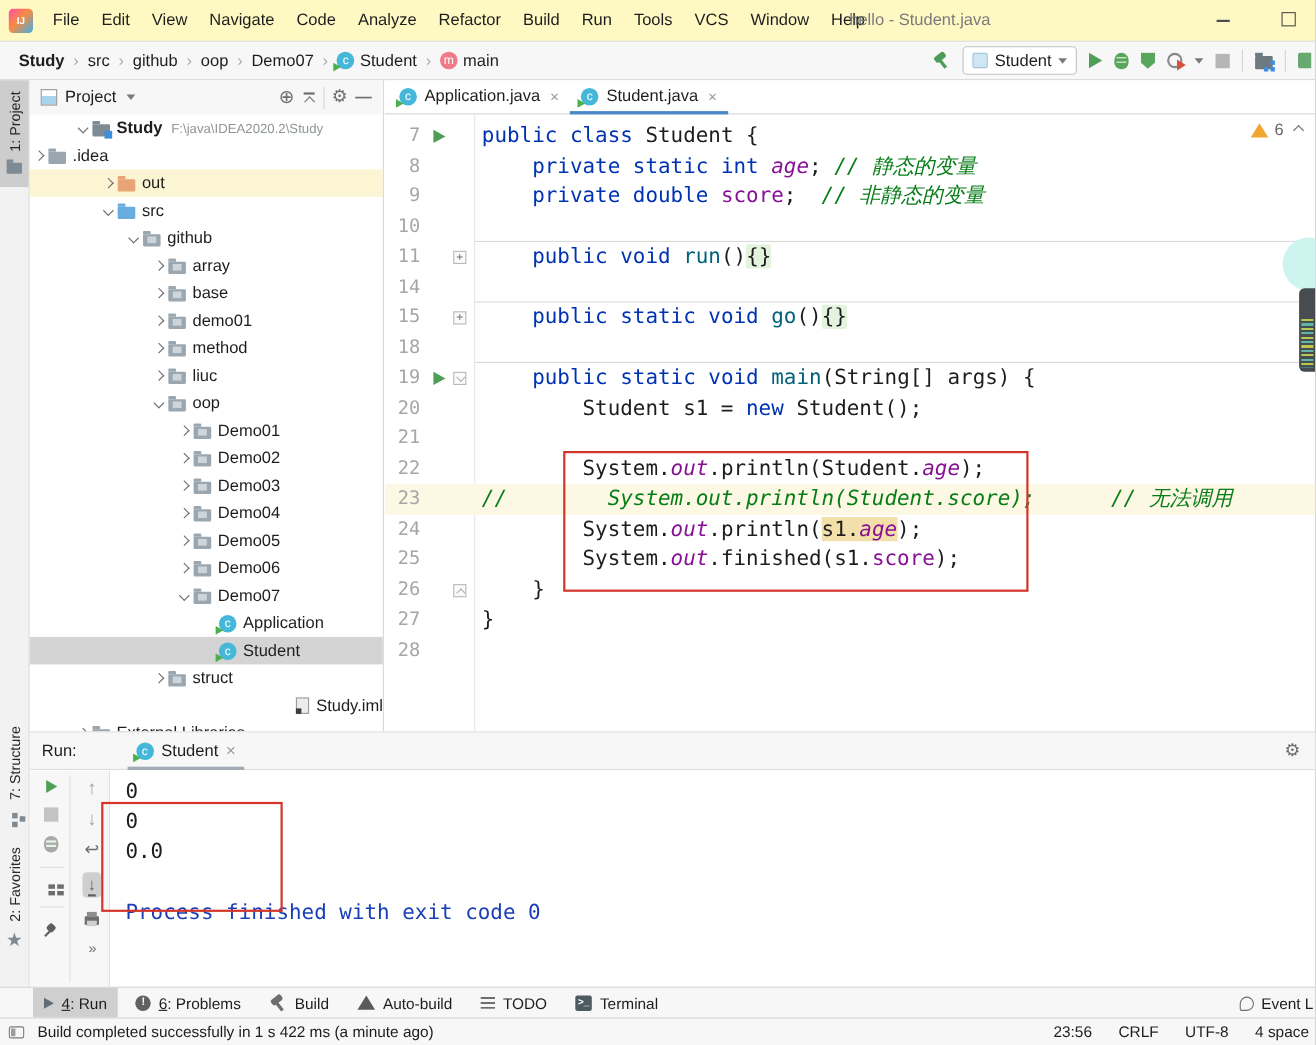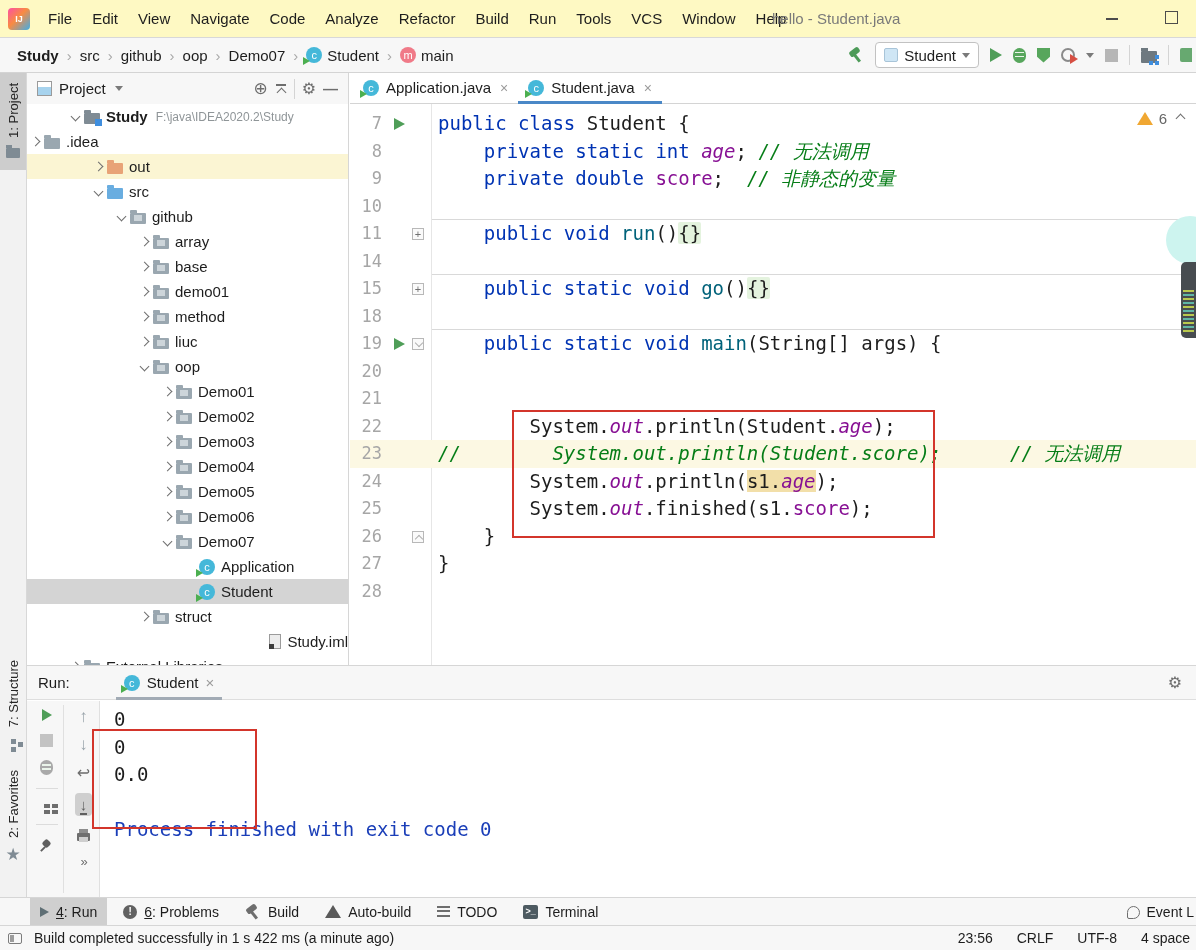--- a/index.html
+++ b/index.html
@@ -480,29 +480,29 @@
         <span class="tab active">
           <span class="icn i-class runnable"></span>
           <span>Student.java</span>
           <span class="x">×</span>
         </span>
       </div>
     <div class="ebody">
       <div class="gutterline"></div>
       <div class="elines" id="elines">
           <div class="cline"><span class="lnum">7</span><span class="g-run"></span><span class="ctext"><span class="seg k">public</span><span class="seg p"> </span><span class="seg k">class</span><span class="seg p"> Student {</span></span></div>
-          <div class="cline"><span class="lnum">8</span><span class="ctext"><span class="seg p">    </span><span class="seg k">private</span><span class="seg p"> </span><span class="seg k">static</span><span class="seg p"> </span><span class="seg k">int</span><span class="seg p"> </span><span class="seg sf">age</span><span class="seg p">; </span><span class="seg c">// 无法调用</span></span></div>
+          <div class="cline"><span class="lnum">8</span><span class="ctext"><span class="seg p">    </span><span class="seg k">private</span><span class="seg p"> </span><span class="seg k">static</span><span class="seg p"> </span><span class="seg k">int</span><span class="seg p"> </span><span class="seg sf">age</span><span class="seg p">; </span><span class="seg c">// 静态的变量</span></span></div>
           <div class="cline"><span class="lnum">9</span><span class="ctext"><span class="seg p">    </span><span class="seg k">private</span><span class="seg p"> </span><span class="seg k">double</span><span class="seg p"> </span><span class="seg f">score</span><span class="seg p">;  </span><span class="seg c">// 非静态的变量</span></span></div>
           <div class="cline"><span class="lnum">10</span><span class="ctext"></span></div>
           <div class="cline"><span class="lnum">11</span><span class="g-fold">+</span><span class="ctext"><span class="seg p">    </span><span class="seg k">public</span><span class="seg p"> </span><span class="seg k">void</span><span class="seg p"> </span><span class="seg m">run</span><span class="seg p">()</span><span class="seg fold">{}</span></span></div>
           <div class="cline"><span class="lnum">14</span><span class="ctext"></span></div>
           <div class="cline"><span class="lnum">15</span><span class="g-fold">+</span><span class="ctext"><span class="seg p">    </span><span class="seg k">public</span><span class="seg p"> </span><span class="seg k">static</span><span class="seg p"> </span><span class="seg k">void</span><span class="seg p"> </span><span class="seg m">go</span><span class="seg p">()</span><span class="seg fold">{}</span></span></div>
           <div class="cline"><span class="lnum">18</span><span class="ctext"></span></div>
           <div class="cline"><span class="lnum">19</span><span class="g-run"></span><span class="g-fold open"></span><span class="ctext"><span class="seg p">    </span><span class="seg k">public</span><span class="seg p"> </span><span class="seg k">static</span><span class="seg p"> </span><span class="seg k">void</span><span class="seg p"> </span><span class="seg m">main</span><span class="seg p">(String[] args) {</span></span></div>
-          <div class="cline"><span class="lnum">20</span></div>
+          <div class="cline"><span class="lnum">20</span><span class="ctext"><span class="seg p">        Student s1 = </span><span class="seg k">new</span><span class="seg p"> Student();</span></span></div>
           <div class="cline"><span class="lnum">21</span><span class="ctext"></span></div>
           <div class="cline"><span class="lnum">22</span><span class="ctext"><span class="seg p">        System.</span><span class="seg sf">out</span><span class="seg p">.println(Student.</span><span class="seg sf">age</span><span class="seg p">);</span></span></div>
           <div class="cline cur"><span class="lnum">23</span><span class="ctext"><span class="seg c">//        System.out.println(Student.score);      // 无法调用</span></span></div>
           <div class="cline"><span class="lnum">24</span><span class="ctext"><span class="seg p">        System.</span><span class="seg sf">out</span><span class="seg p">.println(</span><span class="seg hp">s1.</span><span class="seg hsf">age</span><span class="seg p">);</span></span></div>
           <div class="cline"><span class="lnum">25</span><span class="ctext"><span class="seg p">        System.</span><span class="seg sf">out</span><span class="seg p">.finished(s1.</span><span class="seg f">score</span><span class="seg p">);</span></span></div>
           <div class="cline"><span class="lnum">26</span><span class="g-fold end"></span><span class="ctext"><span class="seg p">    }</span></span></div>
           <div class="cline"><span class="lnum">27</span><span class="ctext"><span class="seg p">}</span></span></div>
           <div class="cline"><span class="lnum">28</span><span class="ctext"></span></div>
         </div>
       <div class="msep" style="top:115px"></div>

